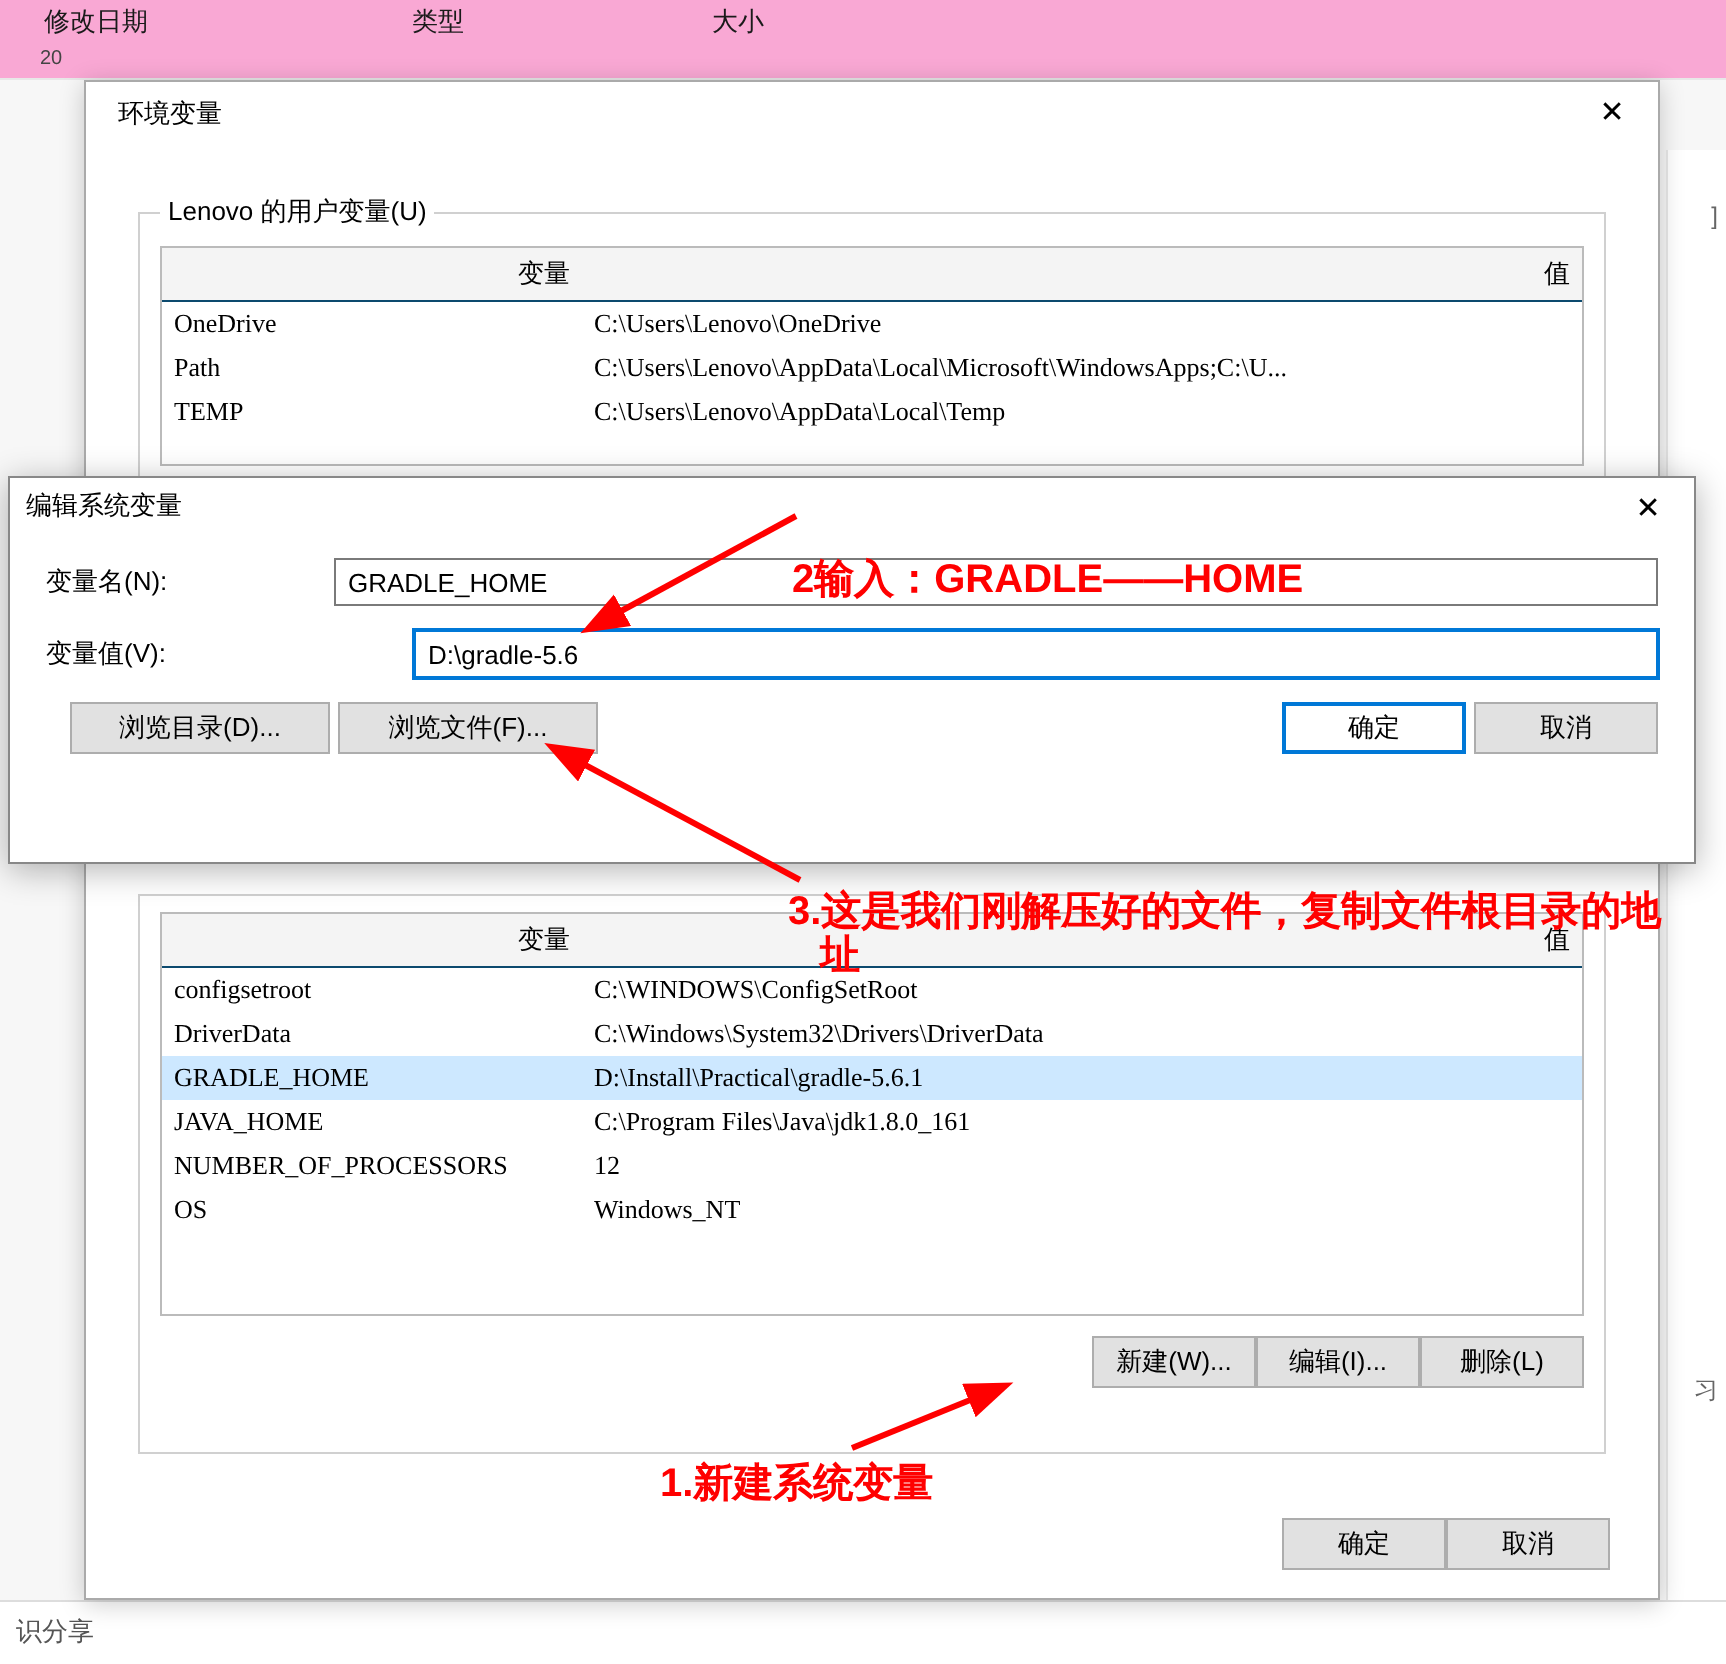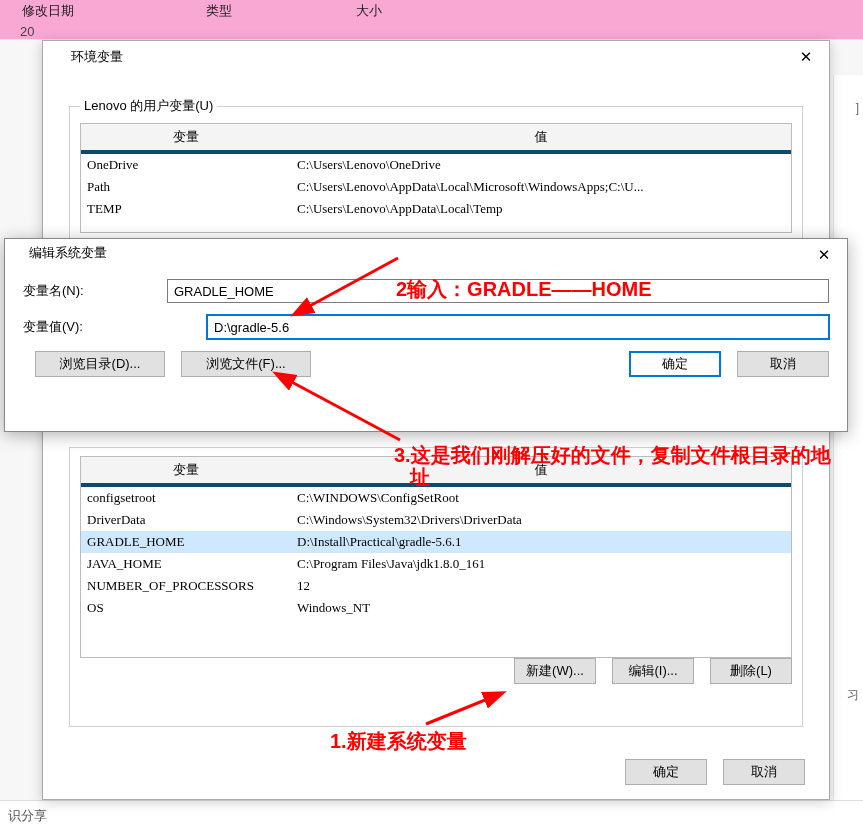--- a/index.html
+++ b/index.html
@@ -9,62 +9,62 @@
   .bg-header { position: absolute; top: 0; left: 0; right: 0; height: 40px; background: #f9a8d4; border-bottom: 1px solid #e8e8e8; }
   .bg-header .th { position: absolute; top: 2px; color: #1a1a1a; }
 
   .right-dark { position: absolute; top: 210px; right: 0; width: 10px; height: 260px; background: #000; }
   .bottom-footer { position: absolute; bottom: 0; left: 0; right: 0; height: 32px; background: #fff; border-top: 1px solid #ddd; font-size: 13px; color: #555; padding: 6px 8px; }
   .right-side { position: absolute; top: 75px; right: 0; width: 30px; bottom: 32px; background: #fff; border-left: 1px solid #e8e8e8; }
   .right-side .tag { position: absolute; right: 4px; font-size: 12px; color: #666; }
 
   
   .env-dialog { position: absolute; top: 40px; left: 42px; width: 788px; height: 760px; background: #fff; border: 1px solid #aaa; box-shadow: 0 2px 12px rgba(0,0,0,0.2); }
-  .env-title { position: relative; height: 32px; line-height: 32px; padding: 0 28px; }
+  .env-title { position: relative; height: 32px; line-height: 32px; padding: 0 16px; }
   .close-x { position: absolute; top: 4px; right: 8px; width: 30px; height: 24px; text-align: center; line-height: 24px; font-size: 15px; }
   .env-dialog fieldset { position: absolute; left: 24px; right: 24px; border: 1px solid #d0d0d0; padding: 8px 10px 12px 10px; }
   .user-fs { top: 56px; height: 320px; }
   .sys-fs { top: 406px; height: 280px; }
   legend { padding: 0 4px; }
 
   .var-table { width: 100%; border-collapse: collapse; table-layout: fixed; }
-  .var-table th { text-align: center; font-weight: normal; background: #fff; border-bottom: 4px solid #0c4a6e; padding: 4px 6px; }
+  .var-table th { text-align: right; font-weight: normal; background: #fff; border-bottom: 1px solid #0c4a6e; padding: 4px 6px; }
   .var-table td { padding: 3px 6px; white-space: nowrap; overflow: hidden; text-overflow: ellipsis; font-family: Liberation Serif, serif; }
   .var-table tr.sel td { background: #cde8ff; }
   .var-table tr.header-row th { background: #f4f4f4; }
   .table-wrap { height: 180px; overflow: hidden; border: 1px solid #bbb; }
 
-  .btn-row { display: flex; justify-content: flex-end; gap: 16px; }
+  .btn-row { display: flex; justify-content: flex-end; gap: 0; margin-top: 10px; }
   button.win { min-width: 82px; height: 26px; background: #e1e1e1; border: 1px solid #adadad; color: #000; cursor: pointer; }
   button.win.primary { background: #fff; border: 2px solid #0078d7; }
 
   
   .edit-dialog { position: absolute; top: 238px; left: 4px; width: 844px; height: 194px; background: #fff; border: 1px solid #888; box-shadow: 0 3px 16px rgba(0,0,0,0.3); z-index: 5; }
-  .edit-title { height: 28px; line-height: 28px; padding: 0 24px; position: relative; }
+  .edit-title { height: 28px; line-height: 28px; padding: 0 8px; position: relative; }
   .edit-body { padding: 12px 18px; }
   .field-row { display: flex; align-items: center; margin-bottom: 12px; gap: 14px; }
   .field-row .lbl { width: 130px; }
   .field-row input { flex: 1; height: 24px; padding: 2px 6px; border: 1px solid #7a7a7a; }
   .field-row input.focused { border: 1px solid #0078d7; outline: 1px solid #0078d7; margin-left: 40px; }
-  .edit-btn-row { display: flex; gap: 16px; padding-left: 12px; }
+  .edit-btn-row { display: flex; gap: 4px; padding-left: 12px; }
   .edit-btn-row .spacer { flex: 1; }
 
   
   .anno { position: absolute; color: #ff0000; font-size: 20px; font-weight: 700; pointer-events: none; z-index: 10; white-space: nowrap; }
   svg.arrow { position: absolute; z-index: 9; pointer-events: none; }
 </style>
 </head>
 <body>
 
 <div class="bg-header">
   <span class="th" style="left:22px">修改日期</span>
   <span class="th" style="left:206px">类型</span>
   <span class="th" style="left:356px">大小</span>
 </div>
-<div style="position:absolute;top:24px;left:20px;color:#444;font-size:13px">20</div>
+<div style="position:absolute;top:24px;left:20px;color:#444;font-size:10px">20</div>
 <div class="right-dark"></div>
 <div class="right-side">
   <span class="tag" style="top:612px">习</span>
   <span class="tag" style="top:26px">]</span>
 </div>
 <div class="bottom-footer">识分享</div>
 
 <div class="env-dialog">
   <div class="env-title">
     <span>环境变量</span>

